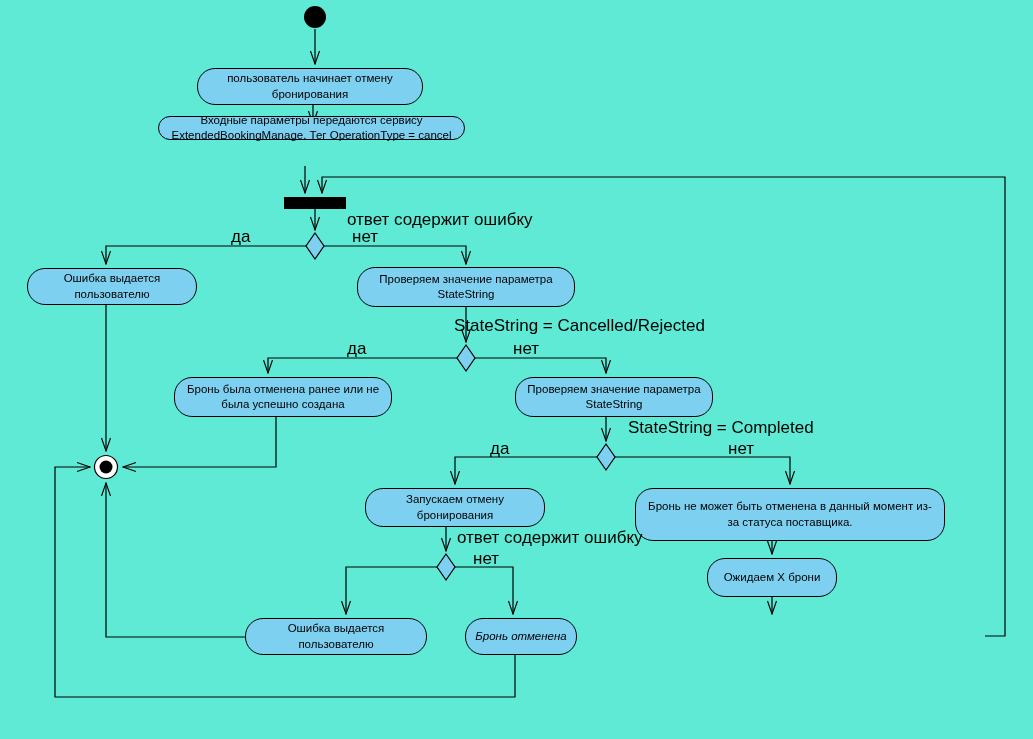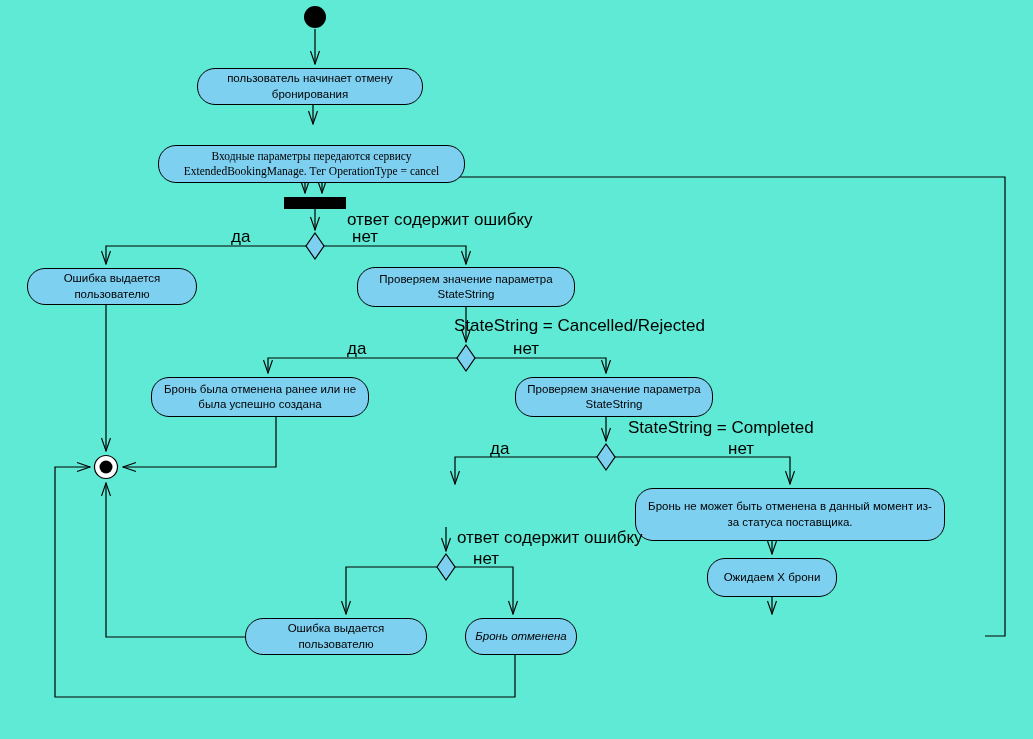--- a/index.html
+++ b/index.html
@@ -70,30 +70,31 @@
     </g>
 
     <g>
       <circle cx="106" cy="467" r="11.5" fill="#fff" stroke="#000" stroke-width="1.2"></circle>
       <circle cx="106" cy="467" r="6.5" fill="#000"></circle>
     </g>
   </svg>
 
   <div class="node" style="left:197px;top:68px;width:226px;height:37px;">пользователь начинает отмену бронирования</div>
 
-  <div class="node" style="left:158px;top:145px;width:307px;height:38px;font-family:Liberation Serif, serif;">Входные параметры передаются сервису ExtendedBookingManage. Тег OperationType = cancel</div>
+  <div class="node" style="left:158px;top:116px;width:307px;height:24px;">Входные параметры передаются сервису ExtendedBookingManage. Тег OperationType = cancel</div>
 
   <div class="node" style="left:27px;top:268px;width:170px;height:37px;">Ошибка выдается пользователю</div>
 
   <div class="node" style="left:357px;top:267px;width:218px;height:40px;">Проверяем значение параметра StateString</div>
 
-  <div class="node" style="left:151px;top:377px;width:218px;height:40px;">Бронь была отменена ранее или не была успешно создана</div>
+  <div class="node" style="left:174px;top:377px;width:218px;height:40px;">Бронь была отменена ранее или не была успешно создана</div>
 
   <div class="node" style="left:515px;top:377px;width:198px;height:40px;">Проверяем значение параметра StateString</div>
 
+  <div class="node" style="left:365px;top:488px;width:180px;height:39px;">Запускаем отмену бронирования</div>
 
   <div class="node" style="left:635px;top:488px;width:310px;height:53px;">Бронь не может быть отменена в данный момент из-за статуса поставщика.</div>
 
   <div class="node" style="left:707px;top:558px;width:130px;height:39px;">Ожидаем X брони</div>
 
   <div class="node" style="left:245px;top:618px;width:182px;height:37px;">Ошибка выдается пользователю</div>
 
   <div class="node" style="left:465px;top:618px;width:112px;height:37px;font-style:italic;">Бронь отменена</div>
 
 

